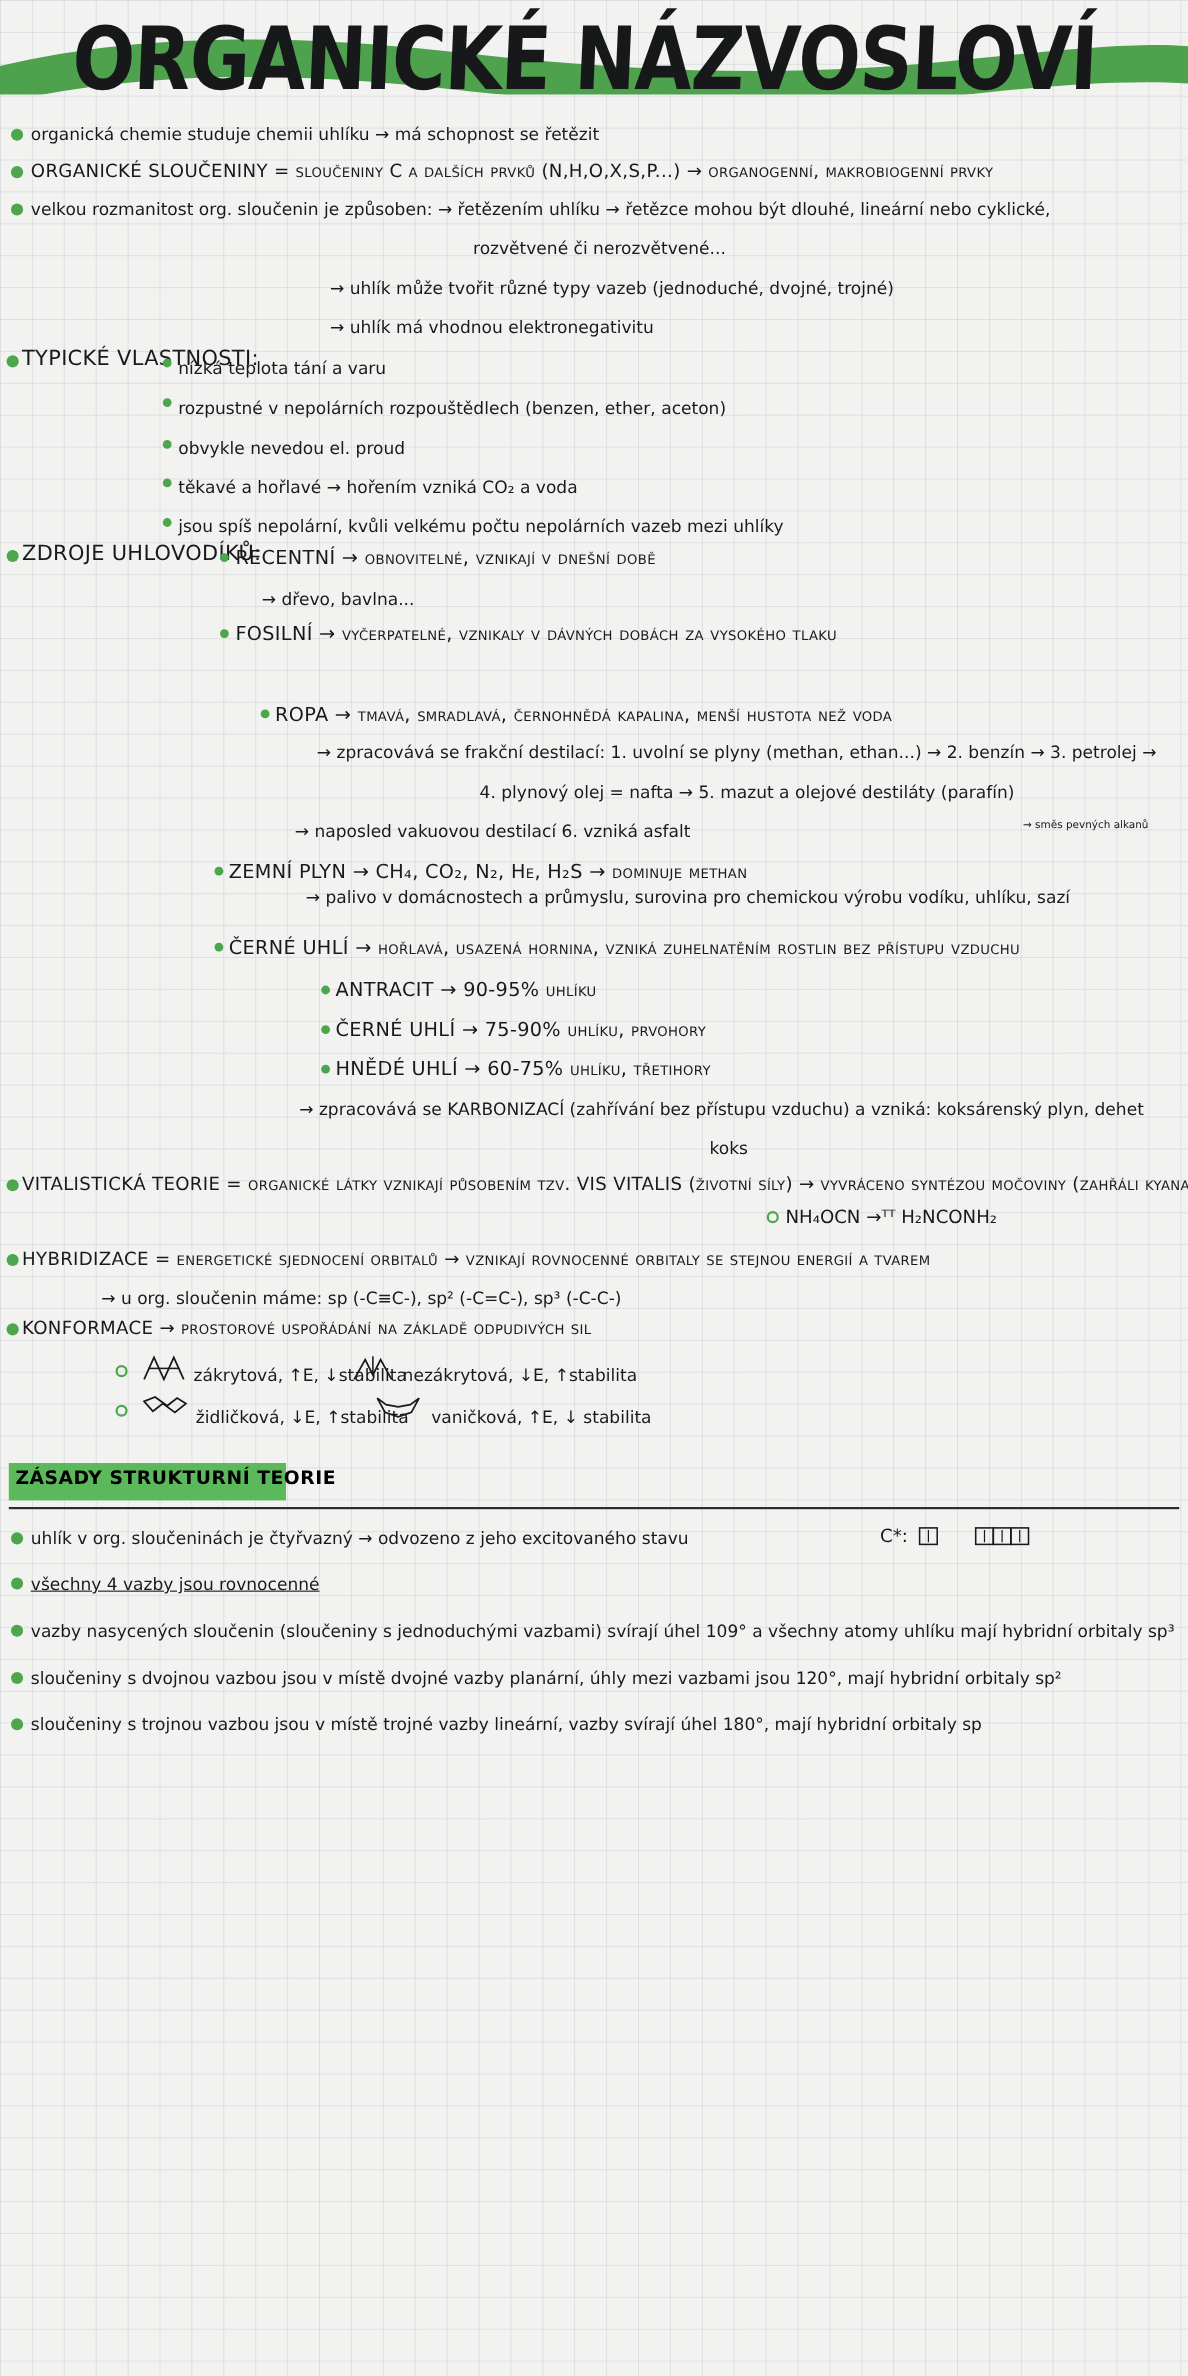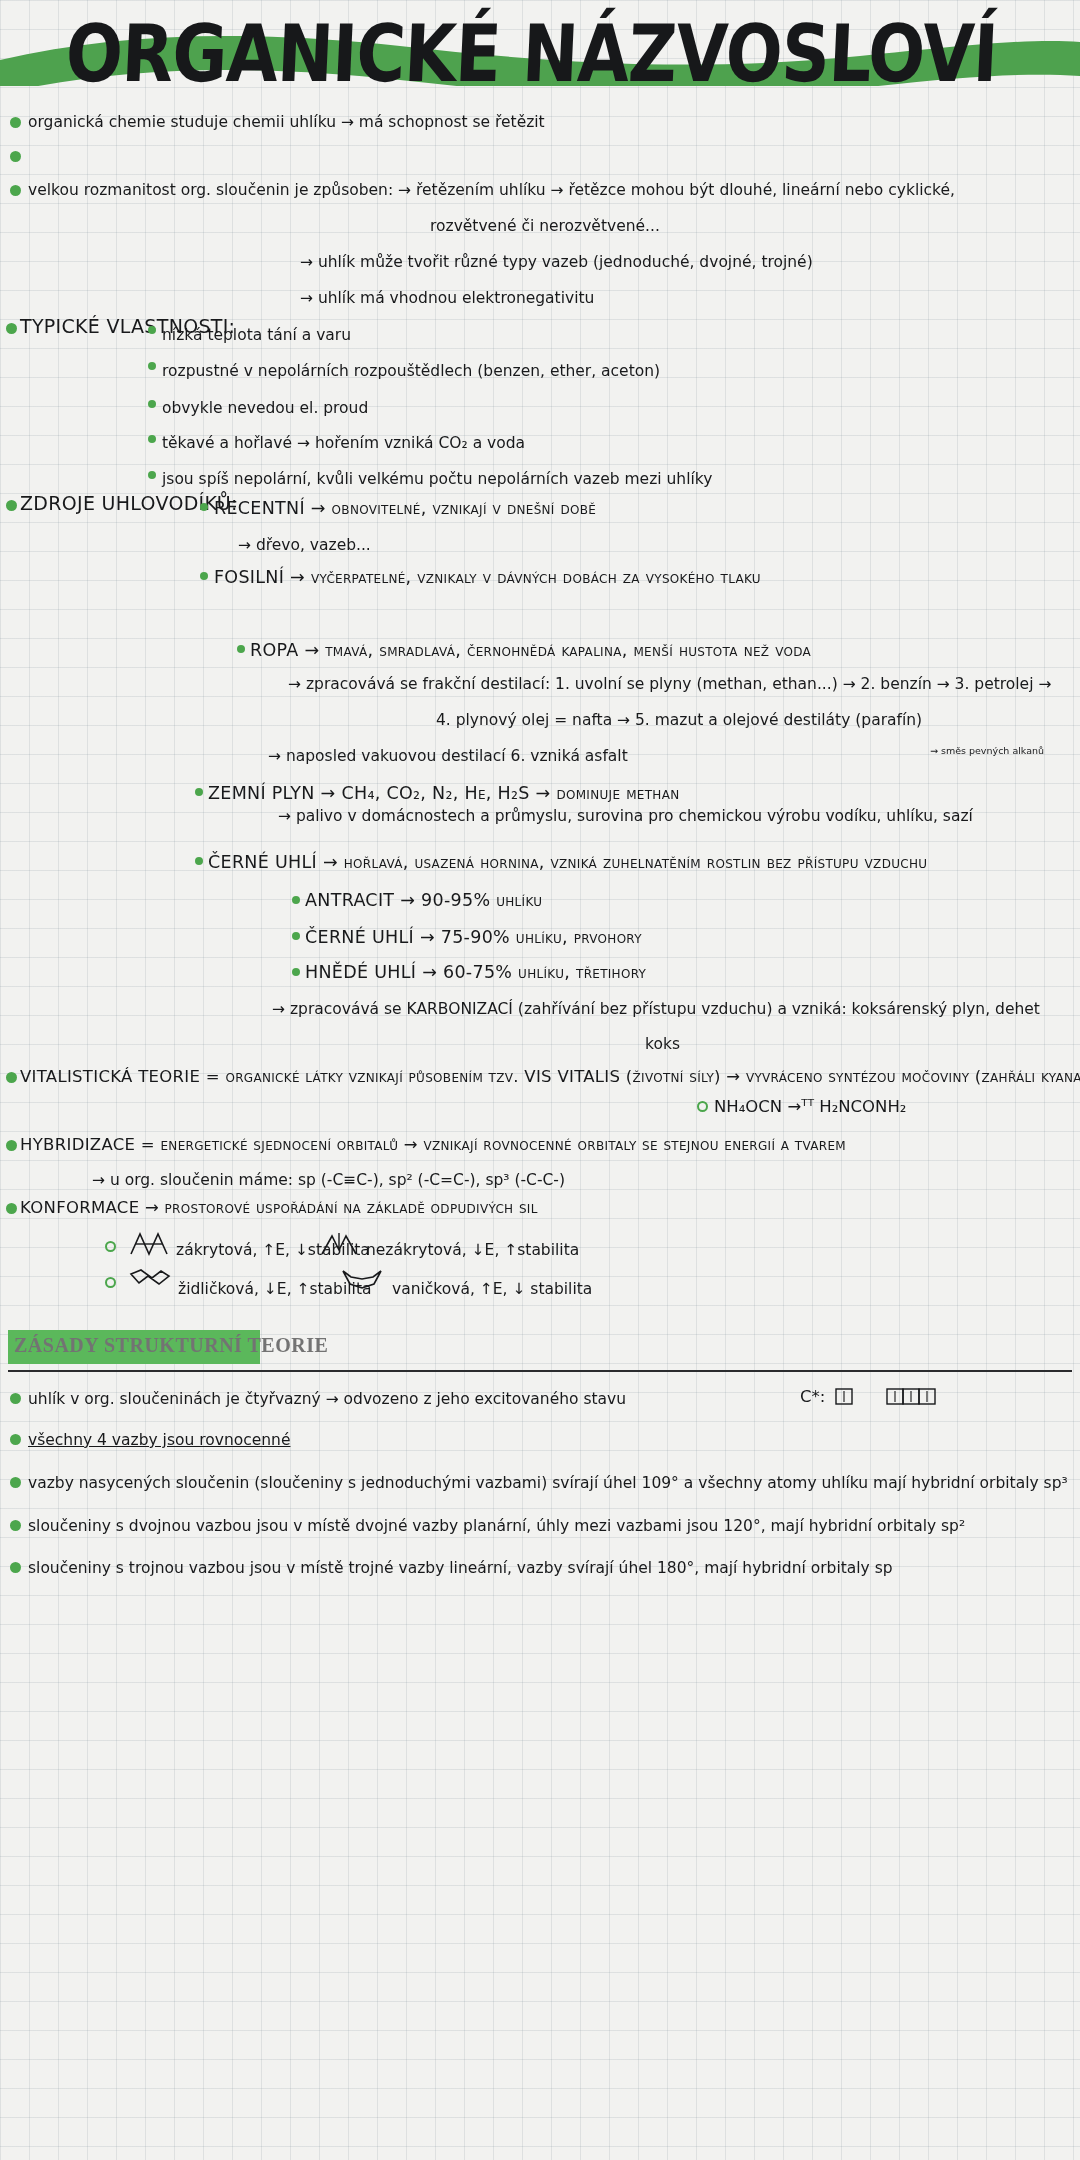--- a/index.html
+++ b/index.html
@@ -83,26 +83,25 @@
 
   
   .section-head {
     position: absolute;
     left: 8px;
     width: 252px; height: 34px;
     background: #5bb85b;
   }
   .section-head-text {
     position: absolute;
-    font-size: 20px;
+    font-size: 17px;
     font-weight: 600;
-    color: #737373;
+    color: #000000;
     letter-spacing: .5px;
     white-space: nowrap;
-    font-family: Liberation Serif, serif;
   }
   .rule {
     position: absolute;
     height: 2px;
     background: #2b2c2e;
   }
 
   svg.ico { overflow: visible; }
 </style>
 </head>
@@ -116,20 +115,21 @@
     <svg class="title-swoosh" viewBox="0 0 1080 60" preserveAspectRatio="none">
       <path d="M0,34 C120,6 250,4 400,20 C560,38 700,46 860,30 C960,20 1030,12 1080,16 L1080,50 C1020,46 950,52 860,62 C700,80 560,72 400,54 C250,38 120,40 0,68 Z" fill="#4ea24e"></path>
     </svg>
     <div class="main-title">ORGANICKÉ NÁZVOSLOVÍ</div>
   </div>
 
   <div class="bullet" style="left:10px; top:117px;"></div>
   <div class="ln s15" style="left:28px; top:114px;">organická chemie studuje chemii uhlíku → má schopnost se řetězit</div>
 
   <div class="bullet" style="left:10px; top:151px;"></div>
+  <div class="ln s16 caps" style="left:28px; top:147px;">ORGANICKÉ SLOUČENINY = sloučeniny C a dalších prvků (N,H,O,X,S,P...) → organogenní, makrobiogenní prvky</div>
 
   <div class="bullet" style="left:10px; top:185px;"></div>
   <div class="ln s15" style="left:28px; top:182px;">velkou rozmanitost org. sloučenin je způsoben: → řetězením uhlíku → řetězce mohou být dlouhé, lineární nebo cyklické,</div>
 
   <div class="ln s15" style="left:430px; top:218px;">rozvětvené či nerozvětvené...</div>
 
   <div class="ln s15" style="left:300px; top:254px;">→ uhlík může tvořit různé typy vazeb (jednoduché, dvojné, trojné)</div>
 
   <div class="ln s15" style="left:300px; top:290px;">→ uhlík má vhodnou elektronegativitu</div>
 
@@ -150,21 +150,21 @@
 
   <div class="bullet sm" style="left:148px; top:471px;"></div>
   <div class="ln s15" style="left:162px; top:471px;">jsou spíš nepolární, kvůli velkému počtu nepolárních vazeb mezi uhlíky</div>
 
   <div class="bullet" style="left:6px; top:500px;"></div>
   <div class="ln s19 caps" style="left:20px; top:494px;">ZDROJE UHLOVODÍKŮ:</div>
 
   <div class="bullet sm" style="left:200px; top:503px;"></div>
   <div class="ln s17 caps" style="left:214px; top:499px;">RECENTNÍ → obnovitelné, vznikají v dnešní době</div>
 
-  <div class="ln s15" style="left:238px; top:537px;">→ dřevo, vazeb...</div>
+  <div class="ln s15" style="left:238px; top:537px;">→ dřevo, bavlna...</div>
 
   <div class="bullet sm" style="left:200px; top:572px;"></div>
   <div class="ln s17 caps" style="left:214px; top:568px;">FOSILNÍ → vyčerpatelné, vznikaly v dávných dobách za vysokého tlaku</div>
 
 
   <div class="bullet sm" style="left:237px; top:645px;"></div>
   <div class="ln s17 caps" style="left:250px; top:641px;">ROPA → tmavá, smradlavá, černohnědá kapalina, menší hustota než voda</div>
 
   <div class="ln s15" style="left:288px; top:676px;">→ zpracovává se frakční destilací: 1. uvolní se plyny (methan, ethan...) → 2. benzín → 3. petrolej →</div>
   <div class="ln s15" style="left:436px; top:712px;">4. plynový olej = nafta → 5. mazut a olejové destiláty (parafín)</div>

